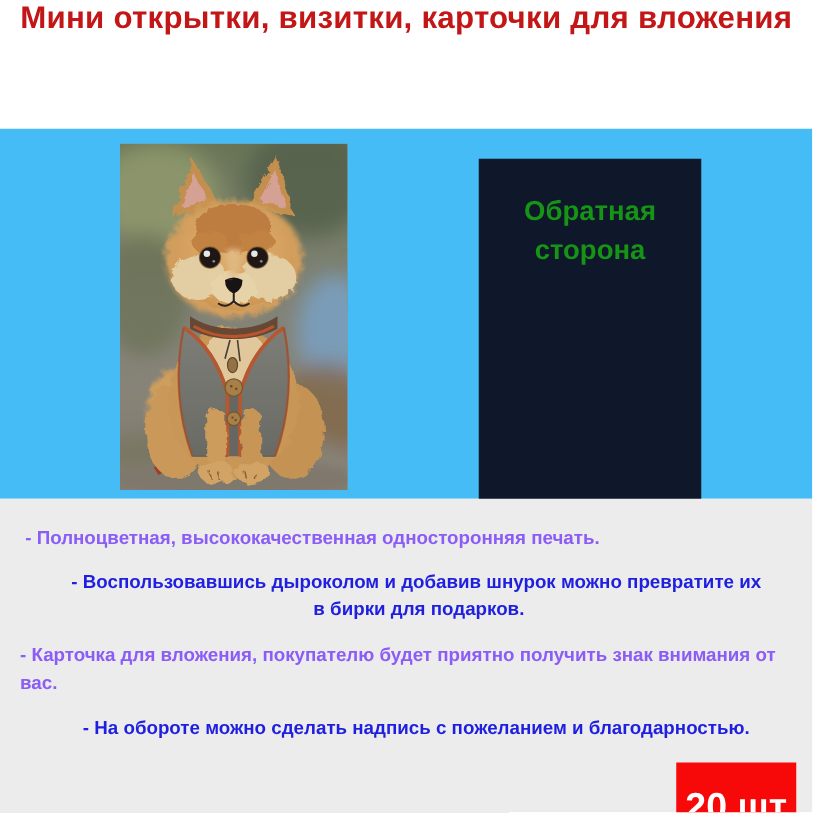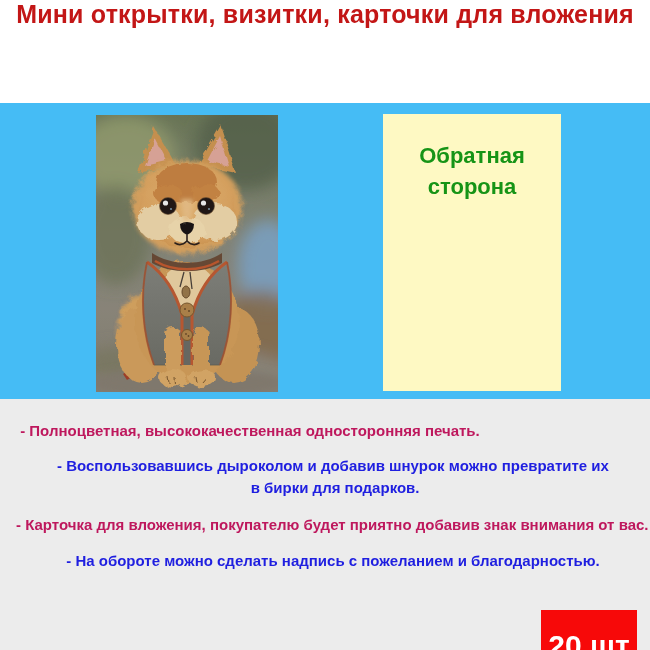--- a/index.html
+++ b/index.html
@@ -9,28 +9,28 @@
   .header{position:absolute;top:0;left:0;width:650px;height:103px;background:#ffffff;
           display:flex;align-items:flex-start;justify-content:center;}
   .title{color:#c31616;font-size:25px;font-weight:bold;white-space:nowrap;letter-spacing:0.2px;}
 
   .showcase{position:absolute;top:103px;left:0;width:650px;height:296px;background:#45bcf5;}
 
   .photo-card{position:absolute;left:96px;top:12px;width:182px;height:277px;overflow:hidden;
               background:#8a8a7a;}
   .photo-card svg{display:block;}
 
-  .back-card{position:absolute;left:383px;top:11px;width:178px;height:277px;background:#fef9c3;}
+  .back-card{position:absolute;left:383px;top:24px;width:178px;height:277px;background:#0f172a;}
   .back-label{margin-top:26px;padding:0 26px;text-align:center;color:#169416;
               font-size:22px;font-weight:bold;line-height:31px;}
 
   .features{position:absolute;top:399px;left:0;width:650px;height:251px;background:#ececec;}
   .feature{font-size:15px;font-weight:bold;line-height:22px;white-space:pre-wrap;
            margin:0 0 0 16px;}
-  .feature.f-red{color:#be185d;margin-top:21px;}
+  .feature.f-red{color:#8b5cf6;margin-top:21px;}
   .feature.f-blue{color:#1f1fe0;margin-top:13px;text-align:center;}
   .feature.f-red2{margin-top:15px;}
   .feature.f-blue2{margin-top:14px;}
 
   .qty-badge{position:absolute;left:541px;top:573px;width:96px;height:71px;background:#f70909;
              display:flex;align-items:center;justify-content:center;
              color:#ffffff;font-size:30px;font-weight:bold;margin-top:37px;}
 </style>
 </head>
 <body>
@@ -180,19 +180,19 @@
     <div class="back-card">
       <div class="back-label">Обратная сторона</div>
     </div>
 
   </div>
 
   <div class="features">
     <div class="feature f-red"> - Полноцветная, высококачественная односторонняя печать.</div>
     <div class="feature f-blue">- Воспользовавшись дыроколом и добавив шнурок можно превратите их
  в бирки для подарков.</div>
-    <div class="feature f-red f-red2">- Карточка для вложения, покупателю будет приятно добавив знак внимания от вас.</div>
+    <div class="feature f-red f-red2">- Карточка для вложения, покупателю будет приятно получить знак внимания от вас.</div>
     <div class="feature f-blue f-blue2">- На обороте можно сделать надпись с пожеланием и благодарностью.</div>
   </div>
 
   <div class="qty-badge">20 шт</div>
 
 </div>
 
 </body></html>

